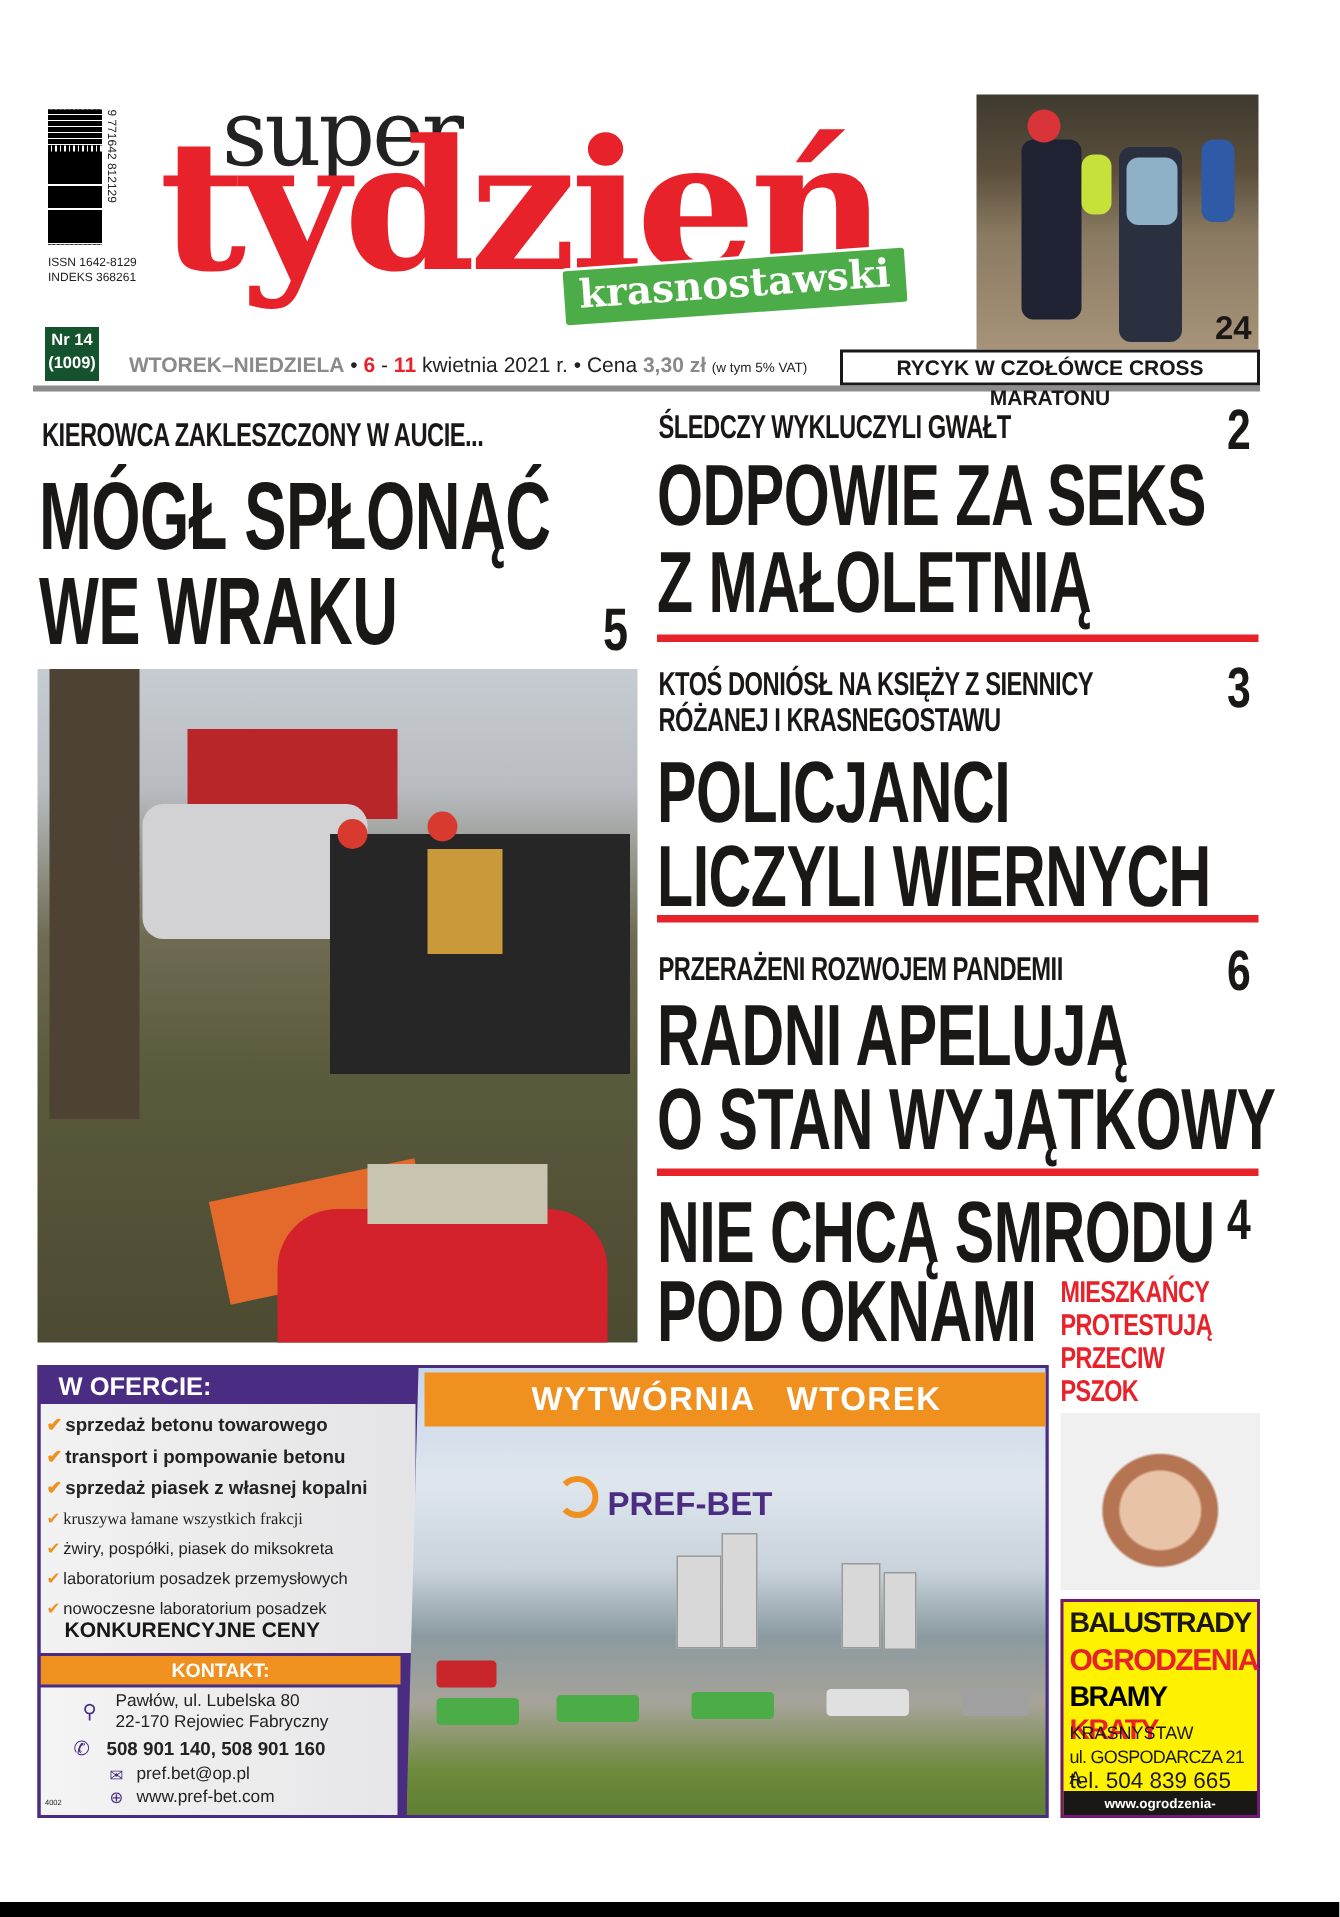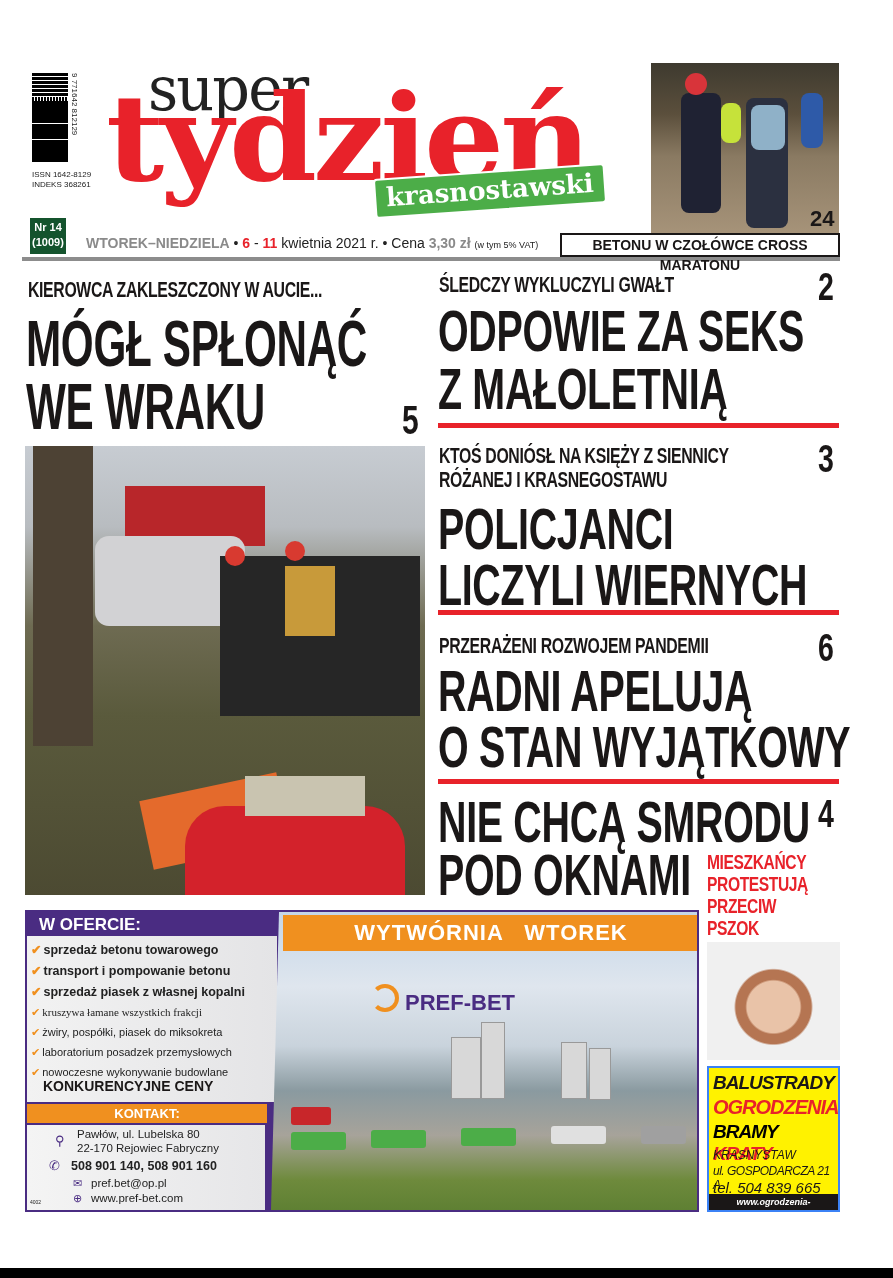--- a/index.html
+++ b/index.html
@@ -27,21 +27,21 @@
   .run-num{left:810px;top:206px;font-weight:bold;font-size:22px;color:#1a1717;}
   .rycyk{left:560px;top:233px;width:276px;height:20px;border:2px solid #1a1717;background:#fff;font-weight:bold;font-size:14px;text-align:center;line-height:20px;color:#1a1717;}
   
   .kicker{font-size:22px;}
   .big{font-size:58px;line-height:1;}
   .pg{font-size:34px;font-weight:bold;color:#1a1717;}
   .redrule{height:5px;background:#e8222a;}
   .crash-photo{left:25px;top:446px;width:400px;height:449px;background:linear-gradient(180deg,#c7ccd2 0%,#b8bcc0 18%,#6e6b52 40%,#5a5a3c 60%,#4c4a32 100%);overflow:hidden;}
   .pszok{left:707px;top:851px;color:#e8222a;font-weight:bold;font-size:20px;line-height:22px;letter-spacing:-0.5px;}
   .woman{left:707px;top:942px;width:133px;height:118px;background:radial-gradient(ellipse at 50% 55%,#e9c3a8 0 28%,#b57552 30% 40%,#f0f0f0 42%);}
-  .balu{left:707px;top:1066px;width:133px;height:146px;background:#fff200;border:2px solid #3b82f6;box-sizing:border-box;font-style:italic;}
+  .balu{left:707px;top:1066px;width:133px;height:146px;background:#fff200;border:2px solid #701a75;box-sizing:border-box;}
   .balu .l1{font-size:19px;font-weight:bold;color:#1a1717;position:absolute;left:4px;top:4px;letter-spacing:-1px;}
   .balu .l2{font-size:20px;font-weight:bold;color:#e8222a;position:absolute;left:4px;top:28px;letter-spacing:-1px;}
   .balu .l3{font-size:19px;font-weight:bold;position:absolute;left:4px;top:53px;letter-spacing:-1px;}
   .balu .l3 .k{color:#e8222a;}
   .balu .l4{font-size:12px;position:absolute;left:4px;top:80px;color:#1a1717;}
   .balu .l5{font-size:12px;position:absolute;left:4px;top:96px;color:#1a1717;letter-spacing:-0.5px;}
   .balu .l6{font-size:15px;position:absolute;left:4px;top:111px;color:#1a1717;}
   .balu .url{position:absolute;left:0;bottom:0;width:129px;height:16px;background:#1a1717;color:#fff;font-size:9px;font-weight:bold;text-align:center;line-height:16px;}
   
   .ad{left:25px;top:910px;width:674px;height:302px;border:2px solid #4a2c82;box-sizing:border-box;background:#4a2c82;overflow:hidden;}
@@ -100,21 +100,21 @@
 
 <div class="abs photo-run">
   <div class="runner" style="left:30px;top:30px;width:40px;height:120px;background:#1f2233;"></div>
   <div class="runner" style="left:34px;top:10px;width:22px;height:22px;background:#d8343a;border-radius:50%;"></div>
   <div class="runner" style="left:95px;top:35px;width:42px;height:130px;background:#2b3040;"></div>
   <div class="runner" style="left:100px;top:42px;width:34px;height:45px;background:#8fb1c8;"></div>
   <div class="runner" style="left:70px;top:40px;width:20px;height:40px;background:#c6e23a;"></div>
   <div class="runner" style="left:150px;top:30px;width:22px;height:55px;background:#2e5aa8;"></div>
 </div>
 <div class="abs run-num">24</div>
-<div class="abs rycyk">BETONU W CZOŁÓWCE CROSS MARATONU</div>
+<div class="abs rycyk">RYCYK W CZOŁÓWCE CROSS MARATONU</div>
 
 <div class="abs cond kicker" style="left:28px;top:277px;transform:scaleX(0.72);">KIEROWCA ZAKLESZCZONY W AUCIE...</div>
 <div class="abs cond big" style="left:26px;top:312px;transform:scaleX(0.66);font-size:64px;">MÓGŁ SPŁONĄĆ</div>
 <div class="abs cond big" style="left:26px;top:375px;transform:scaleX(0.66);font-size:64px;">WE WRAKU</div>
 <div class="abs cond pg" style="left:402px;top:398px;transform:scaleX(0.75);font-size:40px;">5</div>
 
 <div class="abs crash-photo">
   <div style="position:absolute;left:8px;top:0;width:60px;height:300px;background:#4d4234;"></div>
   <div style="position:absolute;left:100px;top:40px;width:140px;height:60px;background:#b8262a;"></div>
   <div style="position:absolute;left:70px;top:90px;width:150px;height:90px;background:#d2d2d4;border-radius:14px;"></div>
@@ -170,21 +170,21 @@
 <div class="abs ad">
   <div class="ad-left">
     <div class="hd">W OFERCIE:</div>
     <div class="ad-list">
       <div class="ad-item b" style="top:6px;"><span class="chk">✔</span><span>sprzedaż betonu towarowego</span></div>
       <div class="ad-item b" style="top:27px;"><span class="chk">✔</span><span>transport i pompowanie betonu</span></div>
       <div class="ad-item b" style="top:48px;"><span class="chk">✔</span><span>sprzedaż piasek z własnej kopalni</span></div>
       <div class="ad-item" style="top:70px;font-family:Liberation Serif, serif;"><span class="chk">✔</span><span>kruszywa łamane wszystkich frakcji</span></div>
       <div class="ad-item" style="top:90px;"><span class="chk">✔</span><span>żwiry, pospółki, piasek do miksokreta</span></div>
       <div class="ad-item" style="top:110px;"><span class="chk">✔</span><span>laboratorium posadzek przemysłowych</span></div>
-      <div class="ad-item" style="top:130px;"><span class="chk">✔</span><span>nowoczesne wykonywanie budowlane</span></div>
+      <div class="ad-item" style="top:130px;"><span class="chk">✔</span><span>nowoczesne laboratorium posadzek</span></div>
       <div class="ad-ceny" style="top:142px;">KONKURENCYJNE CENY</div>
     </div>
     <div class="ad-kontakt">KONTAKT:</div>
     <div class="ad-contact">
       <span class="ic" style="left:28px;top:8px;">⚲</span>
       <div class="c" style="left:50px;top:3px;">Pawłów, ul. Lubelska 80</div>
       <div class="c" style="left:50px;top:17px;">22-170 Rejowiec Fabryczny</div>
       <span class="ic" style="left:22px;top:33px;">✆</span>
       <div class="c" style="left:44px;top:34px;font-weight:bold;font-size:12.5px;">508 901 140, 508 901 160</div>
       <span class="ic" style="left:46px;top:52px;font-size:11px;">✉</span>

